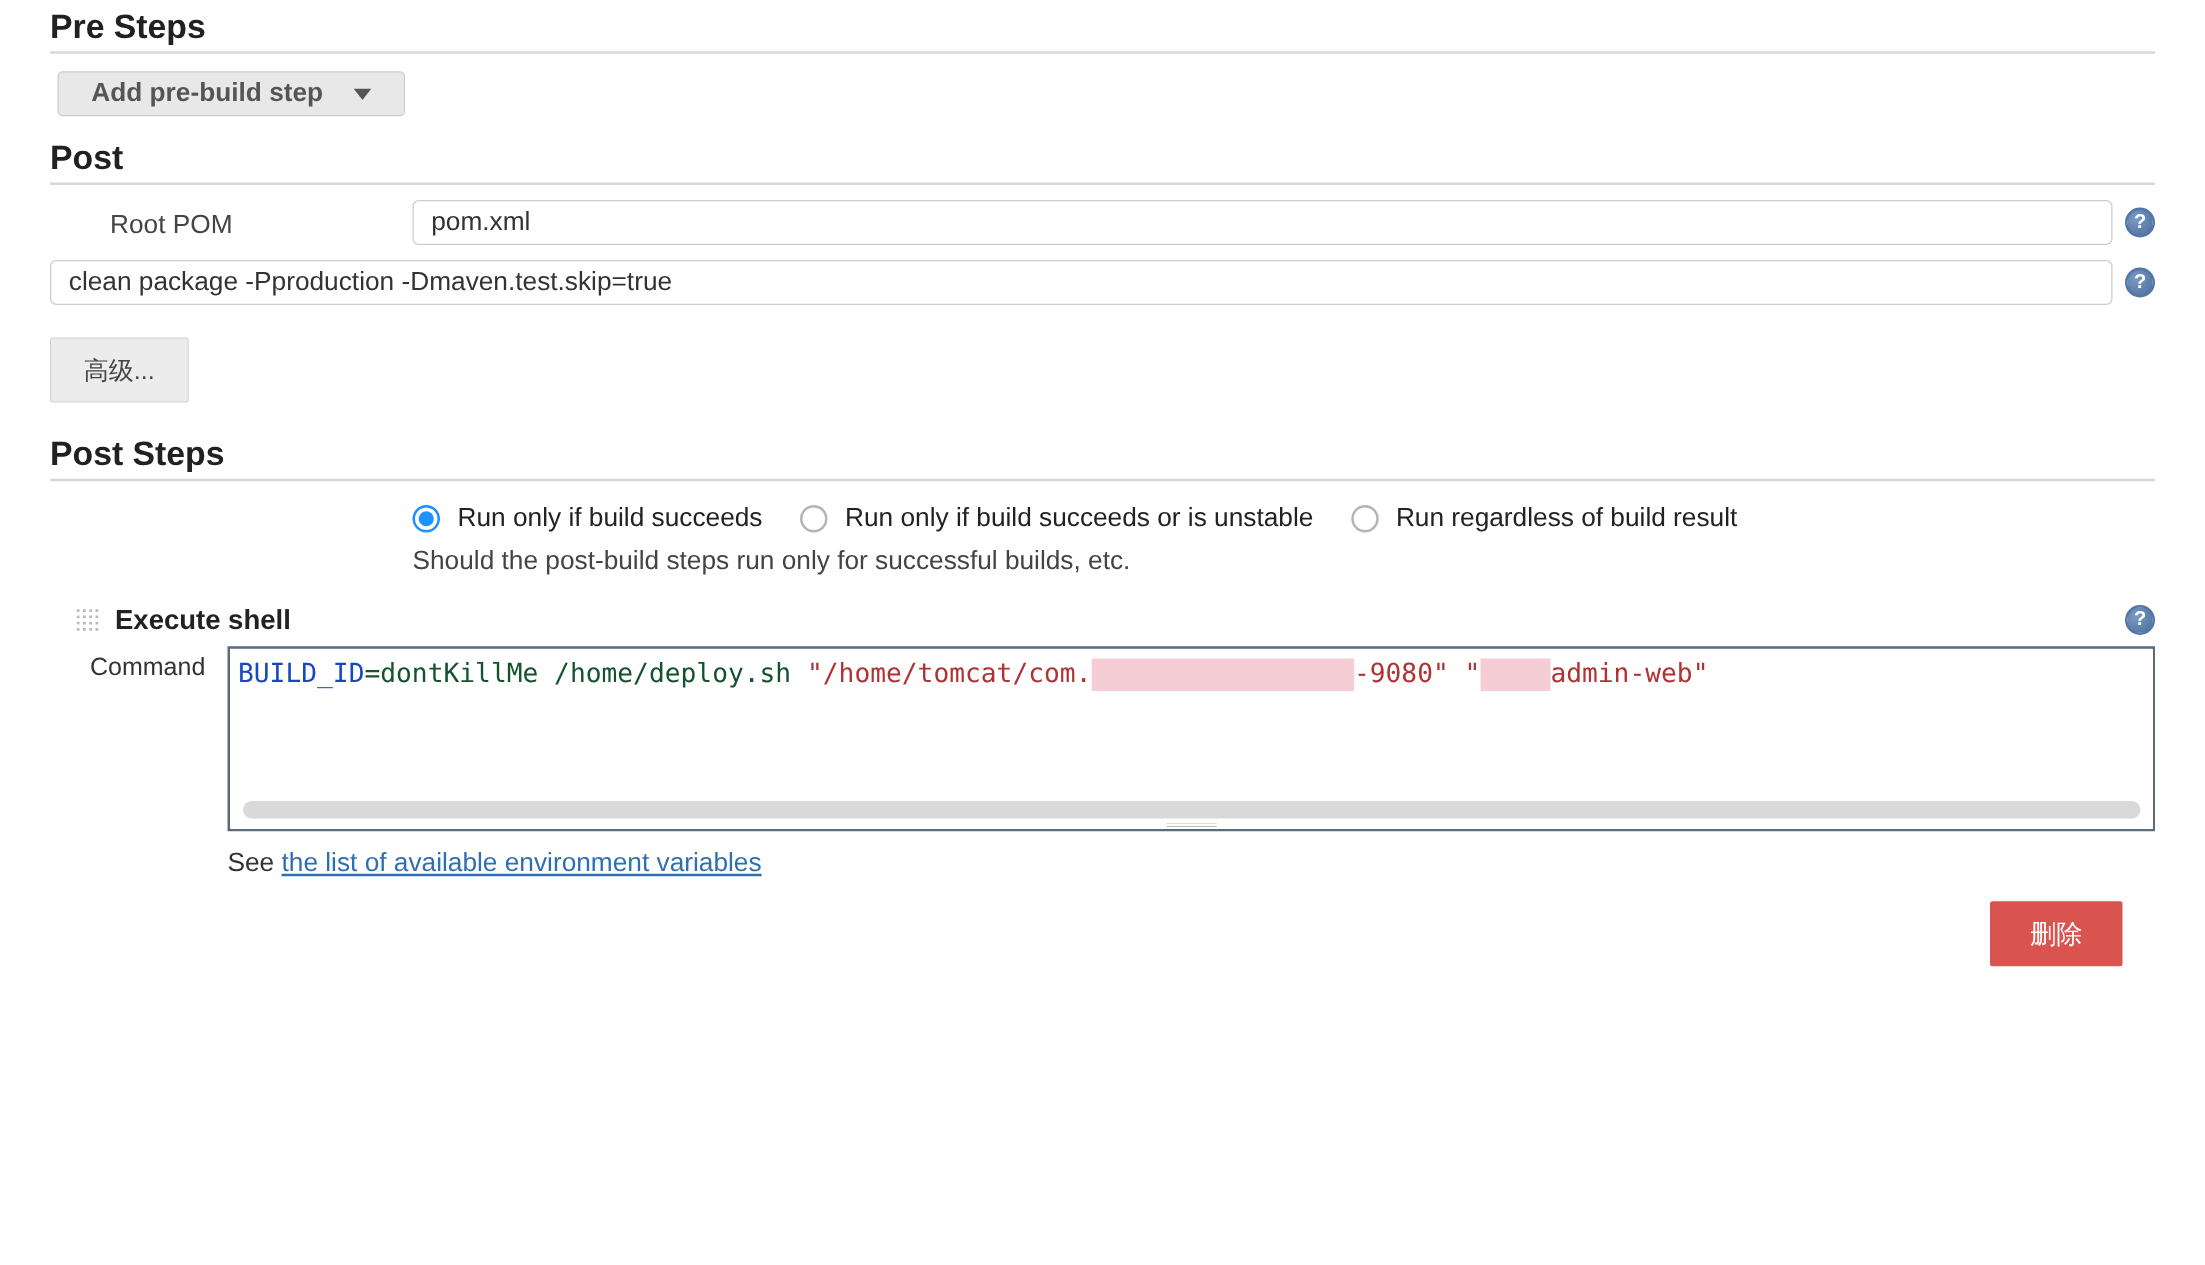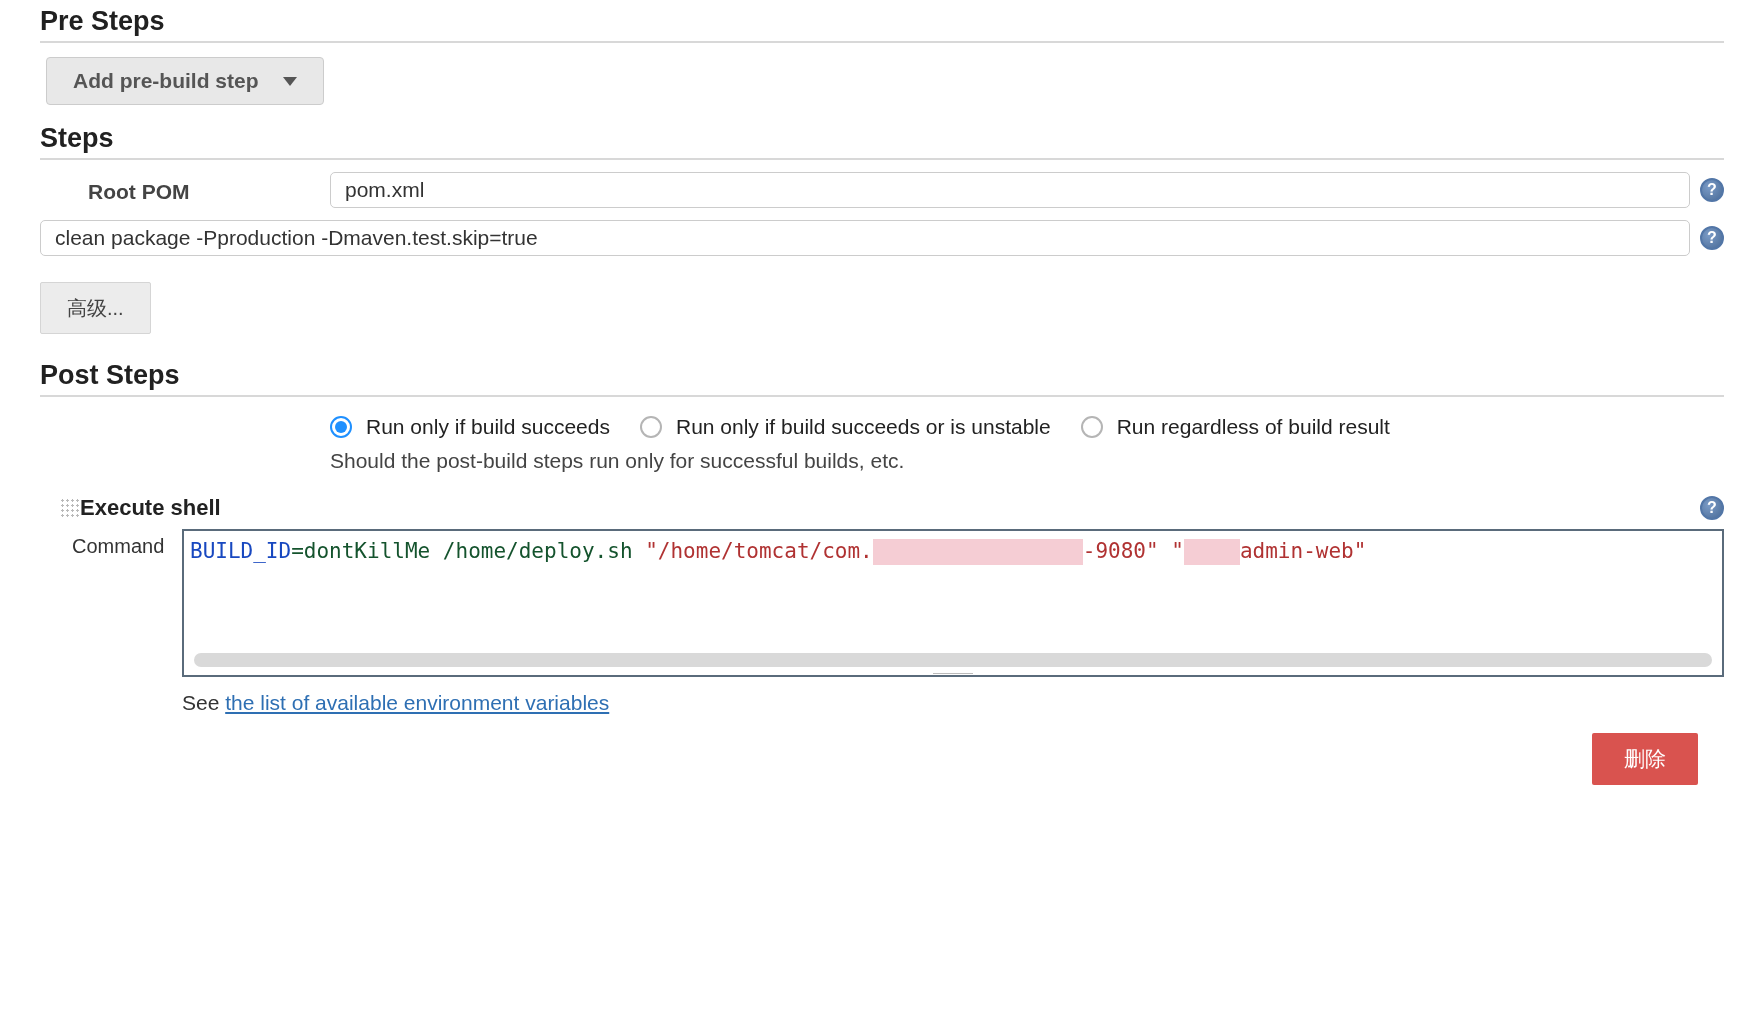--- a/index.html
+++ b/index.html
@@ -16,21 +16,21 @@
     font-size: 27px;
     color: #212121;
     padding: 6px 0 4px 0;
     border-bottom: 2px solid #d8d8d8;
   }
   .dropdown-btn {
     margin: 14px 0 12px 6px;
     background: #e8e8e8;
     border: 1px solid #ccc;
     border-radius: 4px;
-    height: 48px;
+    height: 36px;
     padding: 0 26px;
     display: inline-flex;
     align-items: center;
     gap: 24px;
     font-weight: bold;
     font-size: 21px;
     color: #555;
     cursor: pointer;
   }
   .caret-down {
@@ -43,21 +43,20 @@
     display: flex;
     align-items: flex-start;
     margin: 12px 0;
   }
   .row-label {
     width: 290px;
     padding-left: 48px;
     padding-top: 8px;
     font-size: 21px;
     color: #444;
-    font-weight: bold;
   }
   .row-input-wrap {
     flex: 1;
     display: flex;
     align-items: center;
     gap: 10px;
   }
   .text-input {
     flex: 1;
     height: 36px;
@@ -128,20 +127,21 @@
   }
   .radio-label { margin-right: 16px; }
   .desc-text {
     margin: 8px 0 22px 290px;
     font-size: 21px;
     color: #444;
   }
   .exec-header {
     display: flex;
     align-items: center;
+    gap: 12px;
     margin: 10px 0 8px 20px;
   }
   .drag-handle {
     width: 20px; height: 20px;
     background-image:
       radial-gradient(#b9b9b9 1.4px, transparent 1.4px);
     background-size: 5px 5px;
     background-position: 0 0;
     cursor: move;
   }
@@ -221,21 +221,21 @@
 
 
 
 <div class="section-header">Pre Steps</div>
 <button class="dropdown-btn">
   <span>Add pre-build step</span>
   <span class="caret-down"></span>
 </button>
 
 
-<div class="section-header">Steps</div>
+<div class="section-header">Post</div>
 
 <div class="row">
   <div class="row-label">Root POM</div>
   <div class="row-input-wrap">
     <input class="text-input" value="pom.xml" style="">
     <span class="help-icon">?</span>
   </div>
 </div>
 
 <div class="row">

